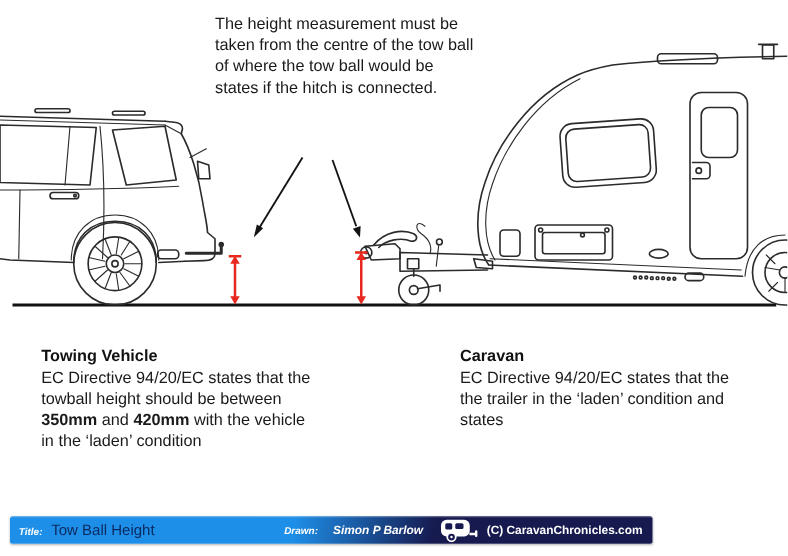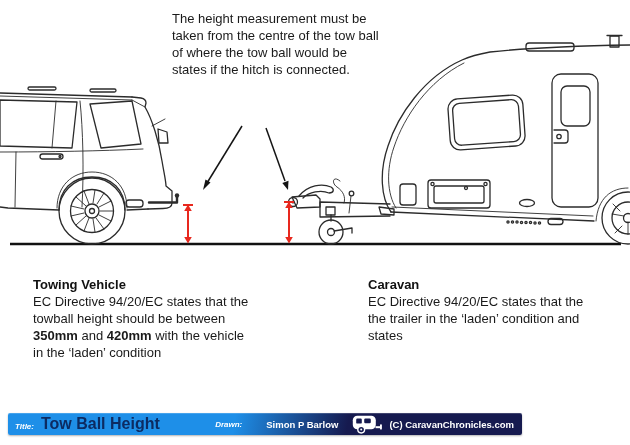--- a/index.html
+++ b/index.html
@@ -18,22 +18,22 @@
   #caravan-text{left:368px;top:276px;width:262px;}
 
   .footer{
     position:absolute;left:8px;top:413px;width:514px;height:22px;
     border-radius:2px;display:flex;align-items:center;
     background:linear-gradient(100deg,var(--footer_blue) 0%,var(--footer_blue) 44%,var(--footer_navy) 66%,var(--footer_navy) 100%);
     box-shadow:0 1px 2px rgba(0,0,0,.3), inset 0 1px 0 rgba(255,255,255,.18);
     color:#fff;white-space:nowrap;
   }
   .footer .lbl{font-size:8px;font-weight:700;font-style:italic;}
-  .footer .title-val{font-size:16px;color:var(--footer_title_text);margin-left:7px;font-weight:bold;}
-  .footer .drawn-val{font-size:9.5px;font-weight:700;margin-left:24px;}
+  .footer .title-val{font-size:12px;color:var(--footer_title_text);margin-left:7px;}
+  .footer .drawn-val{font-size:9.5px;font-weight:700;font-style:italic;margin-left:12px;}
   .footer .copyright{font-size:9.5px;font-weight:700;margin-left:6px;}
   .footer .left{margin-left:7px;display:flex;align-items:baseline;}
   .footer .right{margin-left:auto;margin-right:8px;display:flex;align-items:center;}
   .footer .car-icon{margin-left:14px;display:flex;align-items:center;}
 
   
   .ln path,.ln rect,.ln circle,.ln ellipse,.ln line{
     fill:none;stroke:var(--line);stroke-width:1.3;stroke-linecap:round;stroke-linejoin:round;
   }
   .thin{stroke-width:.9 !important;}

